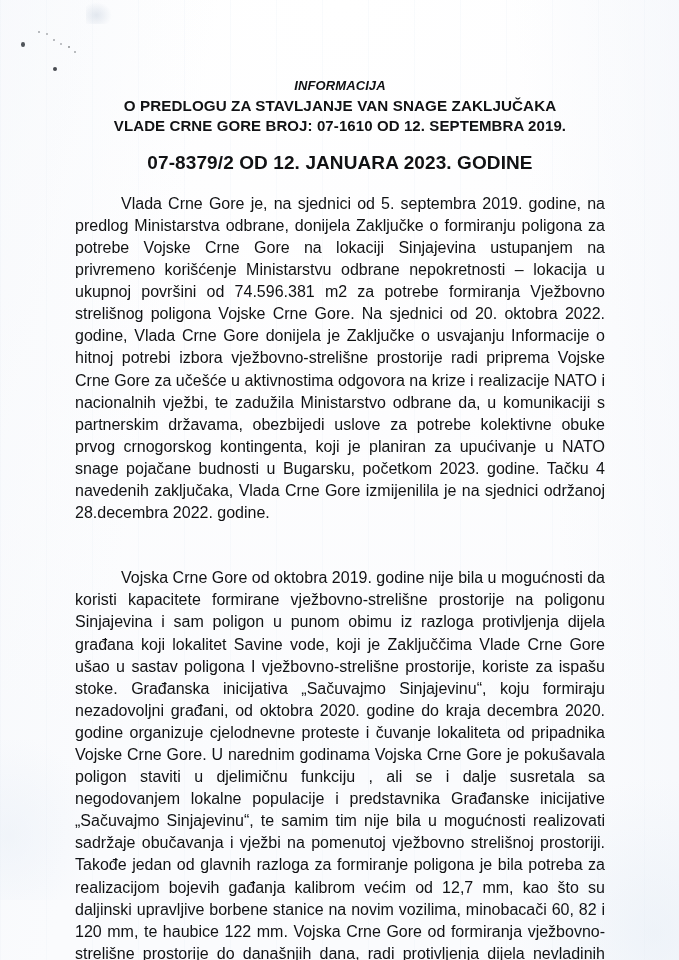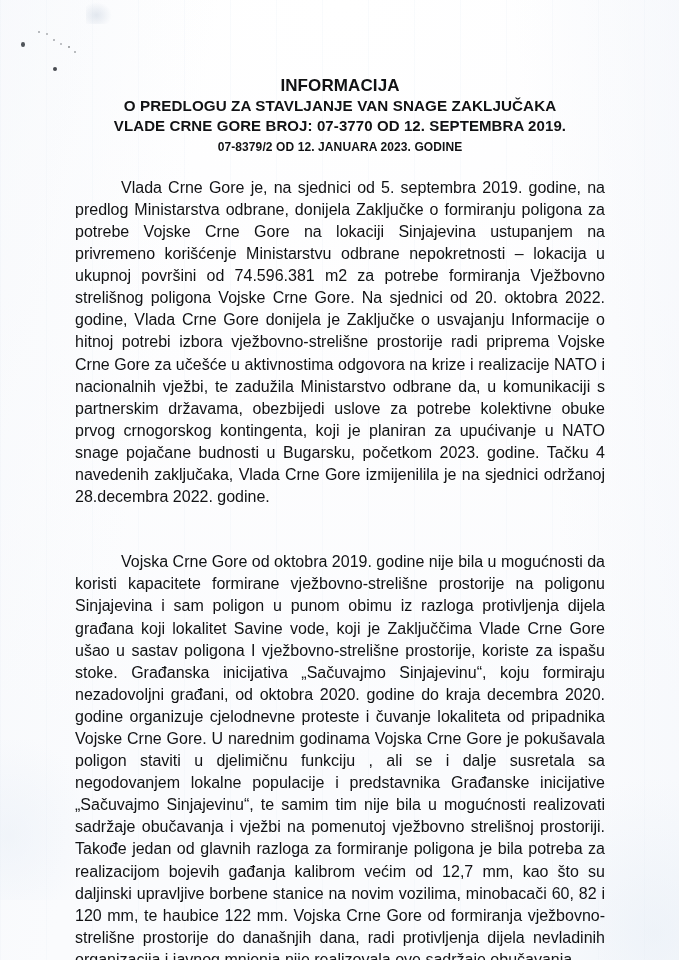--- a/index.html
+++ b/index.html
@@ -55,25 +55,25 @@
     font-weight: bold;
     font-size: 15.2px;
     line-height: 20.2px;
     letter-spacing: 0.1px;
     color: #111214;
   }
   .doc-title .tline {
     display: block;
     white-space: nowrap;
   }
-  .doc-title .tline.l1 { font-size: 17px; }
+  .doc-title .tline.l1 { font-size: 13px; font-style: italic; }
   .doc-title .tline.l2 { font-size: 15.2px; }
   .doc-title .tline.l3 { font-size: 15.0px; }
   .doc-title .tline.l4 { font-size: 14.9px; }
-  .doc-title .tline.l5 { font-size: 12px; }
+  .doc-title .tline.l5 { font-size: 19px; margin-top: 16px; }
 
   
   .body-text {
     margin-top: 20px;
   }
   .para {
     text-align: justify;
     text-justify: inter-word;
     font-size: 16px;
     line-height: 22.1px;
@@ -137,21 +137,21 @@
   <span class="speck s8"></span>
   <span class="smudge"></span>
   <span class="edge-wash-left"></span>
   <span class="corner-wash"></span>
 
   <div class="content">
 
     <div class="doc-title">
       <span class="tline l1">INFORMACIJA</span>
       <span class="tline l2">O PREDLOGU ZA STAVLJANJE VAN SNAGE ZAKLJUČAKA</span>
-      <span class="tline l3">VLADE CRNE GORE BROJ: 07-3770 OD 12. SEPTEMBRA 2019.</span>
+      <span class="tline l3">VLADE CRNE GORE BROJ: 07-1610 OD 12. SEPTEMBRA 2019.</span>
       <span class="tline l5">07-8379/2 OD 12. JANUARA 2023. GODINE</span>
     </div>
 
     <div class="body-text">
       <p class="para">Vlada Crne Gore je, na sjednici od 5. septembra 2019. godine, na predlog Ministarstva odbrane, donijela Zaključke o formiranju poligona za potrebe Vojske Crne Gore na lokaciji Sinjajevina ustupanjem na privremeno korišćenje Ministarstvu odbrane nepokretnosti – lokacija u ukupnoj površini od 74.596.381 m2 za potrebe formiranja Vježbovno strelišnog poligona Vojske Crne Gore. Na sjednici od 20. oktobra 2022. godine, Vlada Crne Gore donijela je Zaključke o usvajanju Informacije o hitnoj potrebi izbora vježbovno-strelišne prostorije radi priprema Vojske Crne Gore za učešće u aktivnostima odgovora na krize i realizacije NATO i nacionalnih vježbi, te zadužila Ministarstvo odbrane da, u komunikaciji s partnerskim državama, obezbijedi uslove za potrebe kolektivne obuke prvog crnogorskog kontingenta, koji je planiran za upućivanje u NATO snage pojačane budnosti u Bugarsku, početkom 2023. godine. Tačku 4 navedenih zaključaka, Vlada Crne Gore izmijenilila je na sjednici održanoj 28.decembra 2022. godine.</p>
       <p class="para">Vojska Crne Gore od oktobra 2019. godine nije bila u mogućnosti da koristi kapacitete formirane vježbovno-strelišne prostorije na poligonu Sinjajevina i sam poligon u punom obimu iz razloga protivljenja dijela građana koji lokalitet Savine vode, koji je Zaključčima Vlade Crne Gore ušao u sastav poligona I vježbovno-strelišne prostorije, koriste za ispašu stoke. Građanska inicijativa „Sačuvajmo Sinjajevinu“, koju formiraju nezadovoljni građani, od oktobra 2020. godine do kraja decembra 2020. godine organizuje cjelodnevne proteste i čuvanje lokaliteta od pripadnika Vojske Crne Gore. U narednim godinama Vojska Crne Gore je pokušavala poligon staviti u djelimičnu funkciju , ali se i dalje susretala sa negodovanjem lokalne populacije i predstavnika Građanske inicijative „Sačuvajmo Sinjajevinu“, te samim tim nije bila u mogućnosti realizovati sadržaje obučavanja i vježbi na pomenutoj vježbovno strelišnoj prostoriji. Takođe jedan od glavnih razloga za formiranje poligona je bila potreba za realizacijom bojevih gađanja kalibrom većim od 12,7 mm, kao što su daljinski upravljive borbene stanice na novim vozilima, minobacači 60, 82 i 120 mm, te haubice 122 mm. Vojska Crne Gore od formiranja vježbovno-strelišne prostorije do današnjih dana, radi protivljenja dijela nevladinih organizacija i javnog mnjenja nije realizovala ove sadržaje obučavanja.</p>
     </div>
 
   </div>
 </div>

